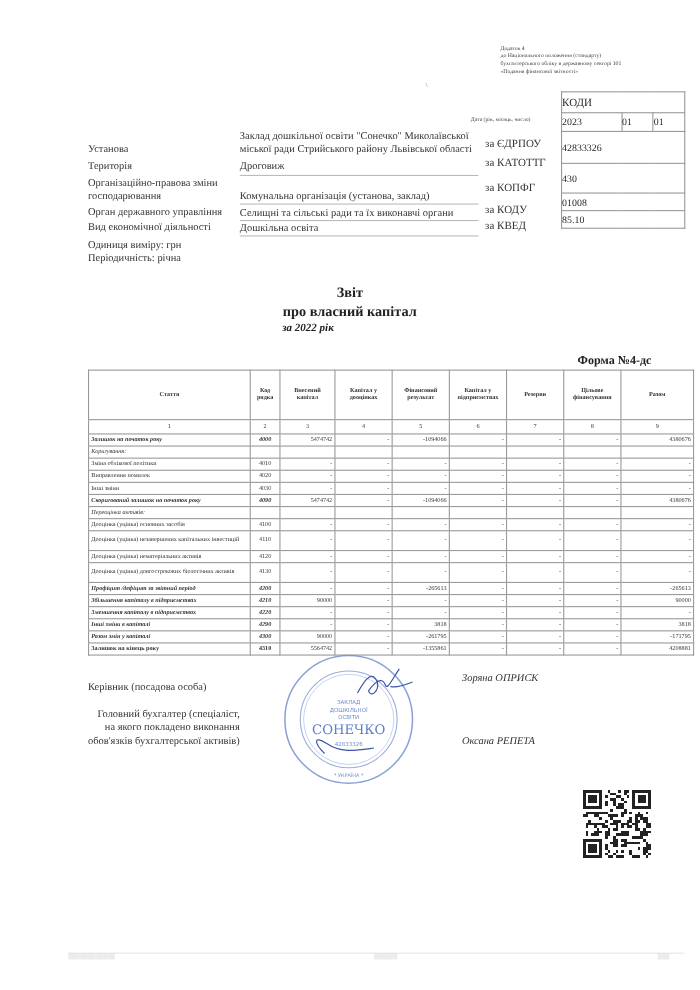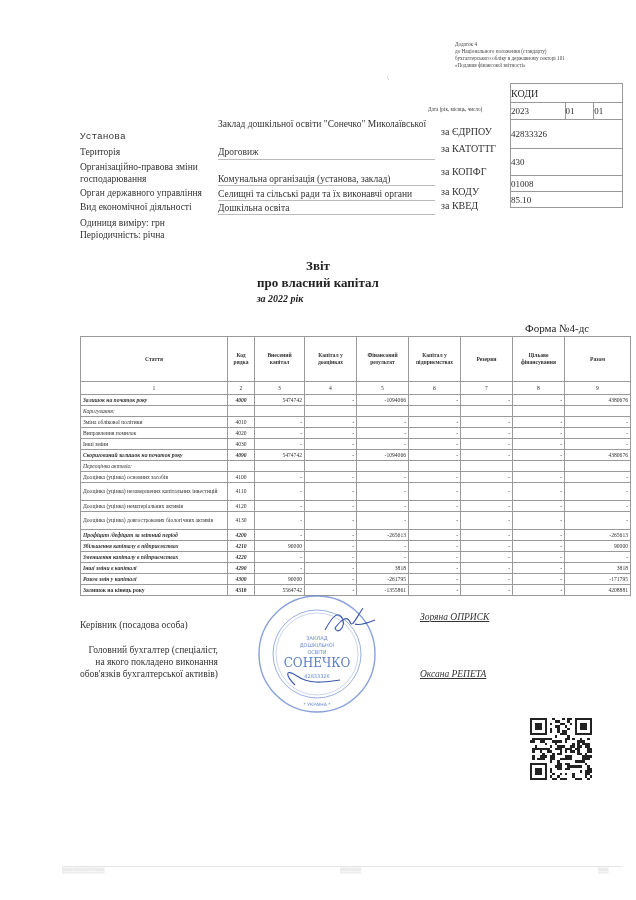--- a/index.html
+++ b/index.html
@@ -23,38 +23,38 @@
   .date-label { font-size:5.2px; color:#444; }
 
   
   .info-lbl { left:80px; font-size:9.5px; color:#333; }
   .info-val { left:218px; font-size:9.5px; color:#333; line-height:12px; }
   .uline { position:absolute; left:218px; width:217px; height:1px; background:#bbb; }
 
   .title1 { left:0; width:636px; top:258px; text-align:center; font-weight:bold; font-size:13px; color:#222; }
   .title2 { left:0; width:636px; top:275px; text-align:center; font-weight:bold; font-size:13px; color:#222; }
   .title3 { left:0; width:560px; top:293px; text-align:center; font-weight:bold; font-style:italic; font-size:10px; color:#222; }
-  .form-no { left:525px; top:322px; font-weight:normal; font-size:11px; color:#222; }
+  .form-no { left:525px; top:322px; font-weight:bold; font-size:11px; color:#222; }
 
   
   table.main { position:absolute; left:80px; top:336px; width:550px; border-collapse:collapse; table-layout:fixed; }
   table.main td, table.main th { border:1px solid #9a9a9a; font-size:5.6px; padding:0 2px; color:#333; overflow:hidden; }
   table.main th { font-weight:bold; text-align:center; height:44px; line-height:7px; }
   table.main tr.nums td { text-align:center; height:12px; }
   table.main td.num { text-align:right; }
   table.main td.code { text-align:center; }
   table.main tr.r1 td { height:10px; }
   table.main tr.r2 td { height:17px; line-height:6.5px; }
   table.main tr.bi td.name, table.main tr.bi td.code { font-weight:bold; font-style:italic; }
   table.main tr.it td.name { font-style:italic; }
   table.main tr.b td.name, table.main tr.b td.code { font-weight:bold; }
 
   
   .sig-lbl { left:80px; font-size:9.5px; color:#333; line-height:12px;text-align:right; }
-  .sig-name { left:420px; font-size:9.5px; font-style:italic; text-decoration:underline; color:#333;text-align:right; }
+  .sig-name { left:420px; font-size:9.5px; font-style:italic; color:#333;text-align:right; }
 
   .stamp { left:255px; top:590px; width:125px; height:125px; }
   .qr { left:530px; top:718px; width:62px; height:62px; }
   .footer { top:868px; font-size:5px; color:#bbb; }
   .footer-line { left:62px; top:866px; width:560px; height:1px; background:#e5e5e5; }
 </style>
 </head>
 <body>
 
 <div class="abs appendix">
@@ -89,23 +89,24 @@
       </tr>
 </tbody>
   </table>
 <div class="abs date-label" style="left:428px;top:106px;">Дата (рік, місяць, число)</div>
 <div class="abs code-label" style="left:441px;top:126px;">за ЄДРПОУ</div>
 <div class="abs code-label" style="left:441px;top:143px;">за КАТОТТГ</div>
 <div class="abs code-label" style="left:441px;top:166px;">за КОПФГ</div>
 <div class="abs code-label" style="left:441px;top:186px;">за КОДУ</div>
 <div class="abs code-label" style="left:441px;top:200px;">за КВЕД</div>
 
-<div class="abs info-lbl" style="top:131px;font-family:Liberation Mono, monospace;">Установа</div>
+<div class="abs info-lbl" style="top:131px;">Установа</div>
 <div class="abs info-val" style="top:118px;">
   <div>Заклад дошкільної освіти "Сонечко"  Миколаївської</div>
+  <div>міської ради Стрийського району Львівської області</div>
 </div>
 <div class="abs info-lbl" style="top:147px;">Територія</div>
 <div class="abs info-val" style="top:146px;">Дроговиж</div>
 <div class="uline" style="top:159px;"></div>
 <div class="abs info-lbl" style="top:161px;line-height:12px;">
   <div>Організаційно-правова зміни</div>
   <div>господарювання</div>
 </div>
 <div class="abs info-val" style="top:173px;">Комунальна організація (установа, заклад)</div>
 <div class="uline" style="top:185px;"></div>

